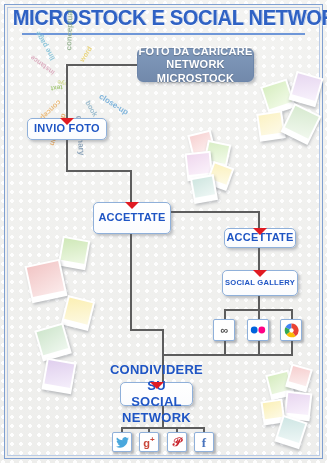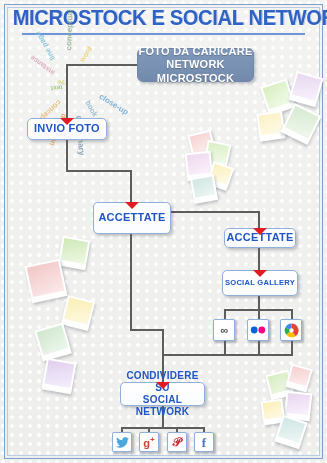--- a/index.html
+++ b/index.html
@@ -113,21 +113,21 @@
     border:1px solid #6d86aa;
     border-radius:6px;
     color:#ffffff;
     text-shadow:0 1px 1px rgba(0,0,0,.25);
     font-size:11px;
   }
   #node-invio{left:27px;top:118px;width:80px;height:22px;}
   #node-accettate{left:93px;top:202px;width:78px;height:32px;}
   #node-rifiutate{left:224px;top:228px;width:72px;height:20px;}
   #node-gallery{left:222px;top:270px;width:76px;height:26px;font-size:7.6px;}
-  #node-condividere{left:120px;top:382px;width:85px;height:24px;font-size:10px;}
+  #node-condividere{left:120px;top:382px;width:73px;height:24px;font-size:13px;}
 
   
   .chip{
     position:absolute;
     width:22px;height:22px;
     box-sizing:border-box;
     background:#ffffff;
     border:1px solid #8fb0da;
     border-radius:2px;
     box-shadow:1.5px 1.5px 2px rgba(90,95,105,.4);

